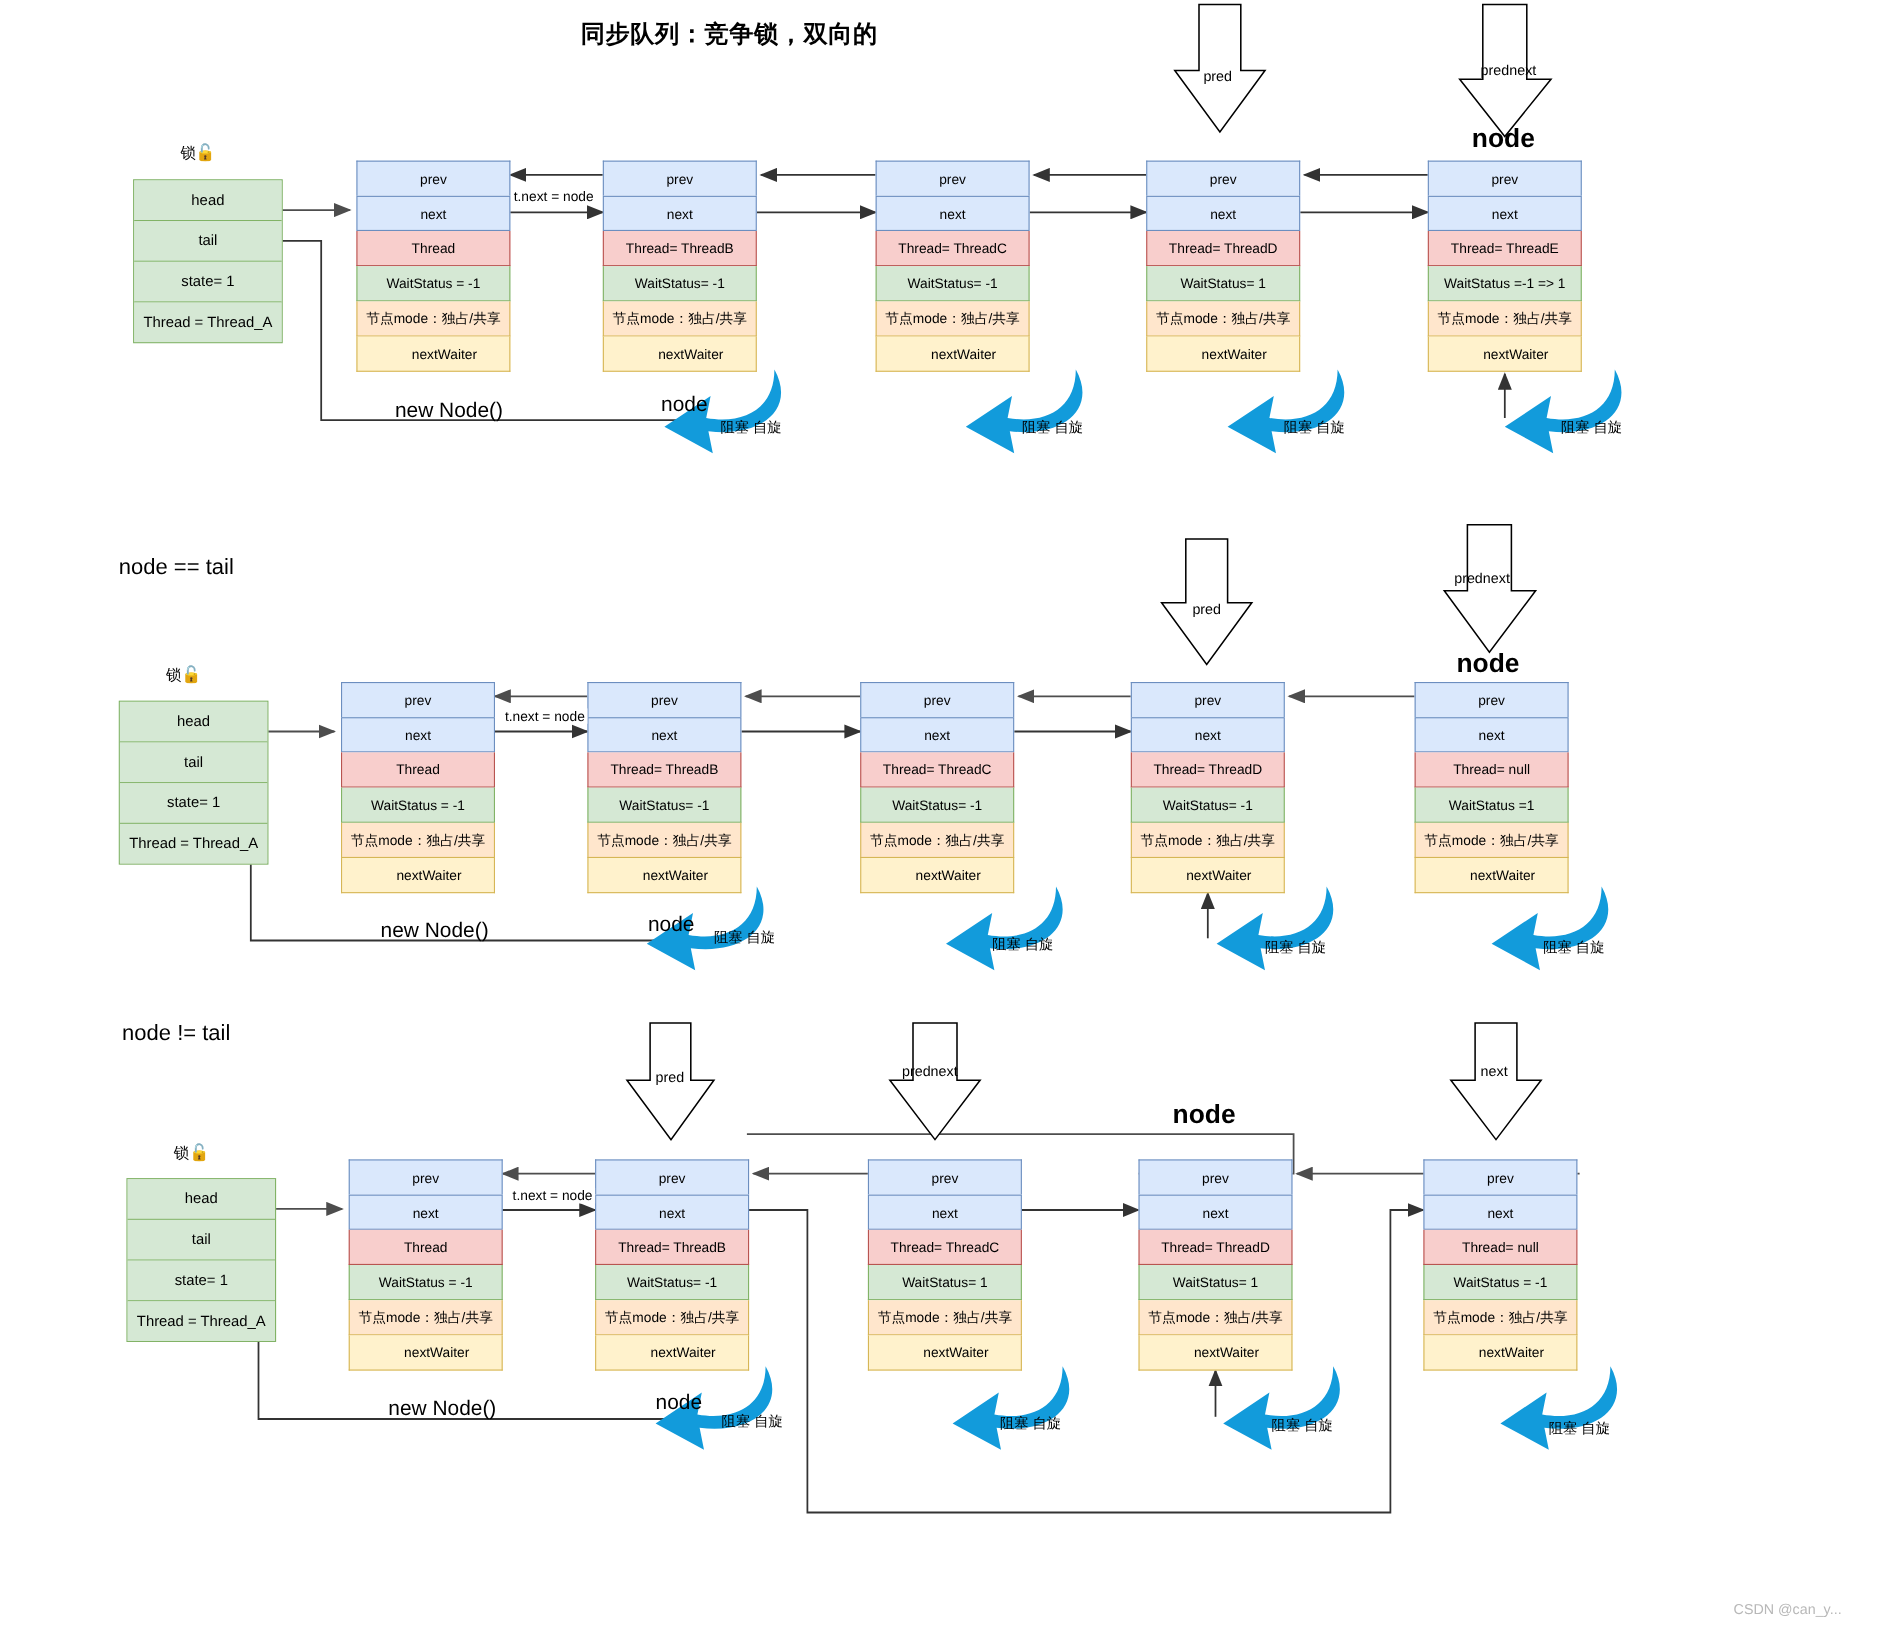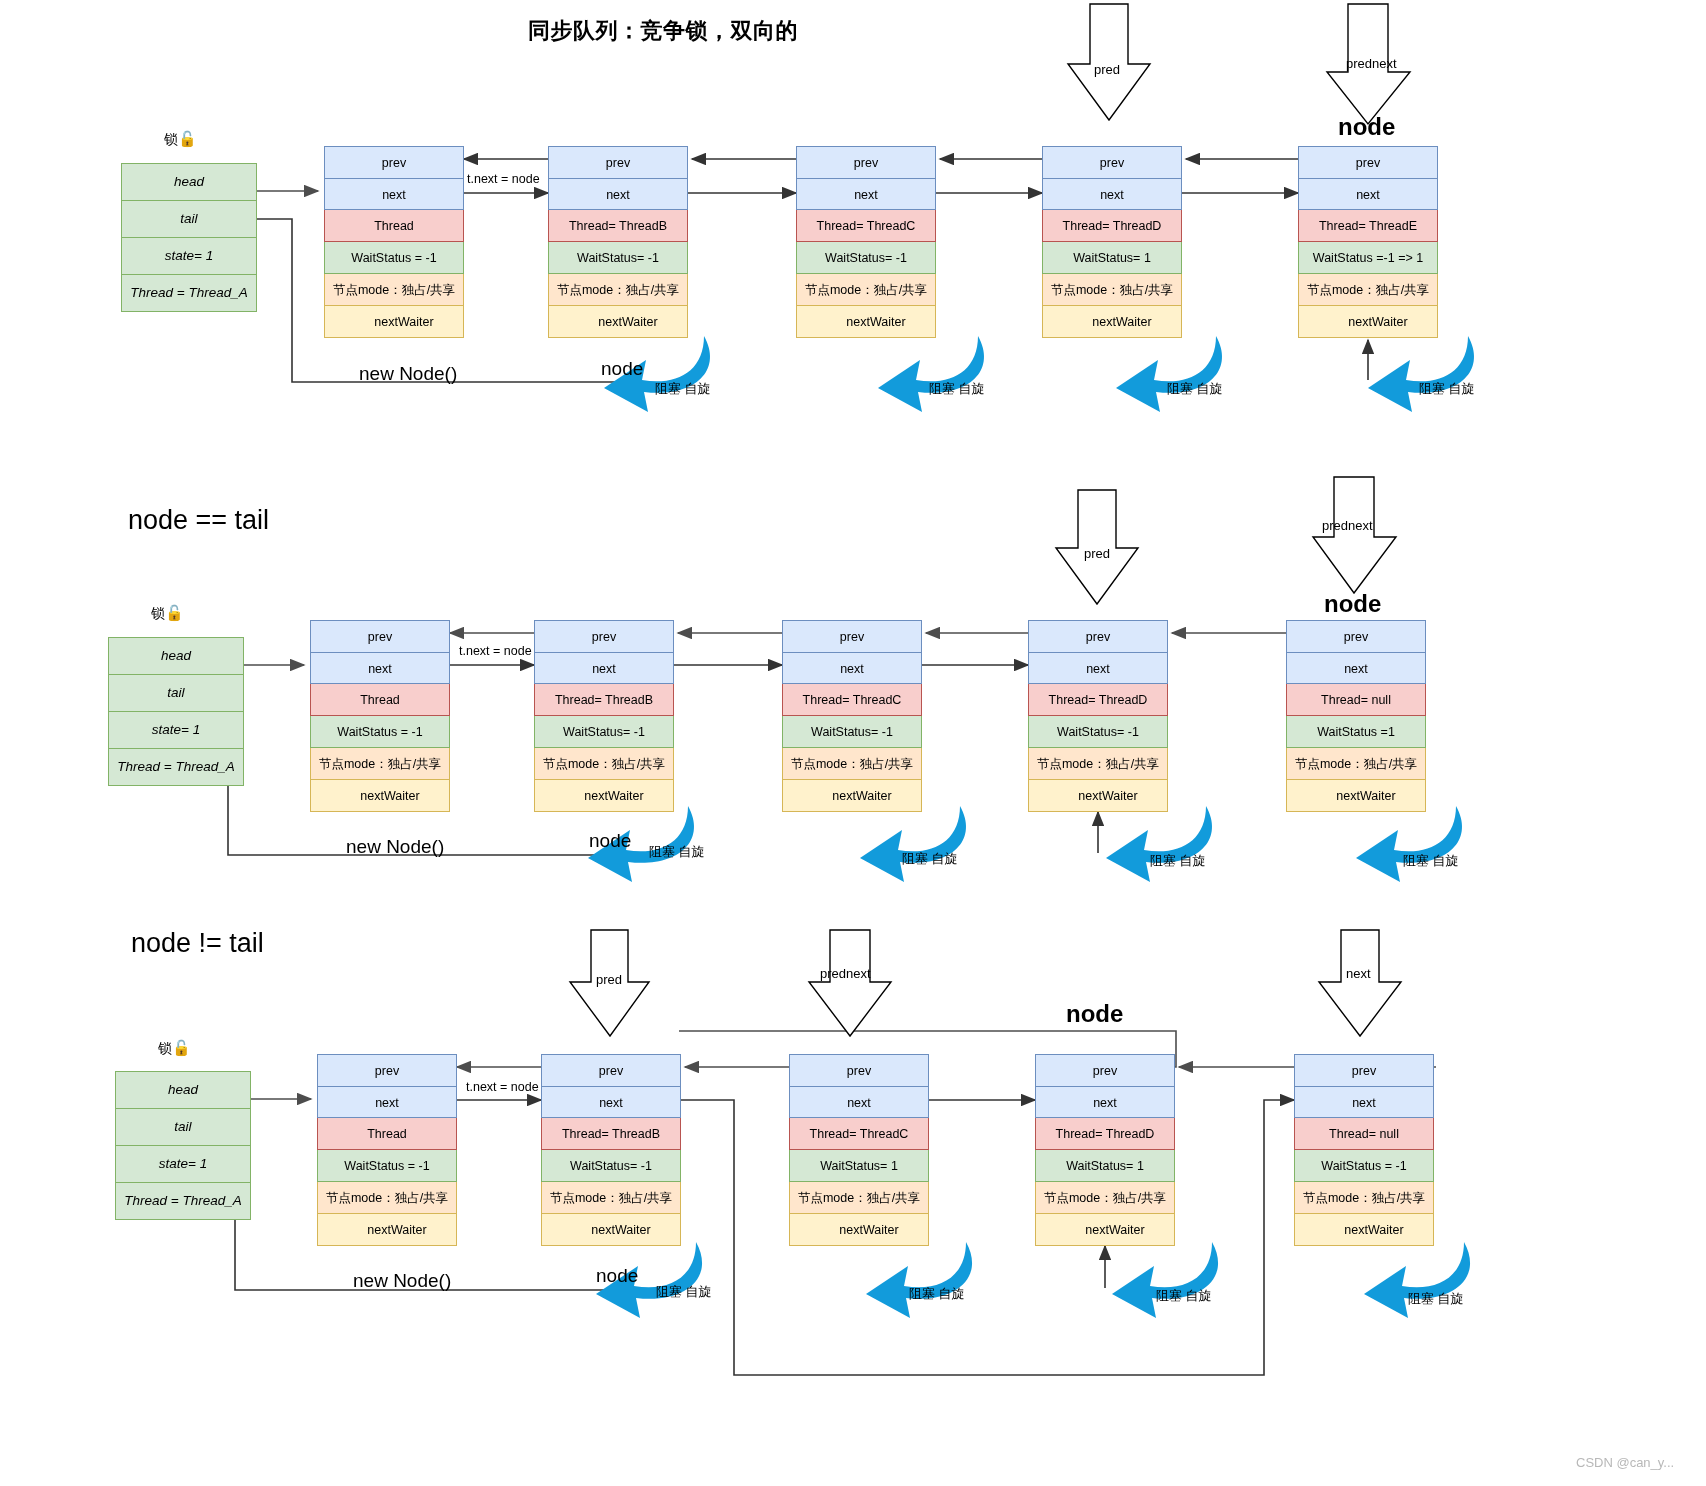--- a/index.html
+++ b/index.html
@@ -13,31 +13,30 @@
   }
   .stage{position:absolute;left:16px;top:0;width:1706px;height:1486px;}
   .abs{position:absolute;}
 
   
   .title{
     font-size:22px;font-weight:bold;letter-spacing:.5px;
     white-space:nowrap;
   }
   .row-label{
-    font-size:27px;font-weight:400;white-space:nowrap;margin-left:20px;
+    font-size:20px;font-weight:400;white-space:nowrap;
   }
   .node-label{
     font-size:24px;font-weight:bold;white-space:nowrap;
   }
 
   
   .lockbox{
     width:134px;border:1px solid #82b366;border-collapse:collapse;
     background:#d5e8d4;
-    font-style:italic;
   }
   .lockbox .cell{
     height:36px;line-height:36px;text-align:center;font-size:13.5px;
     border-bottom:1px solid #82b366;background:#d5e8d4;white-space:nowrap;
   }
   .lockbox .cell:last-child{border-bottom:none;}
   .lock-caption{font-size:14px;white-space:nowrap;}
 
   
   .node{

